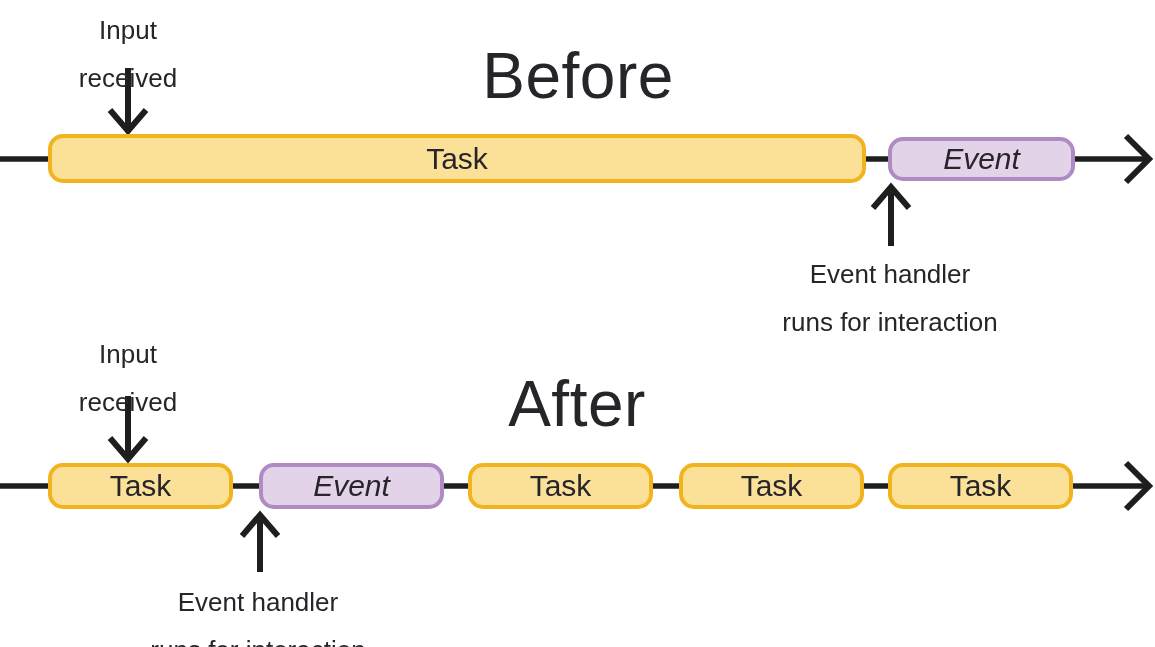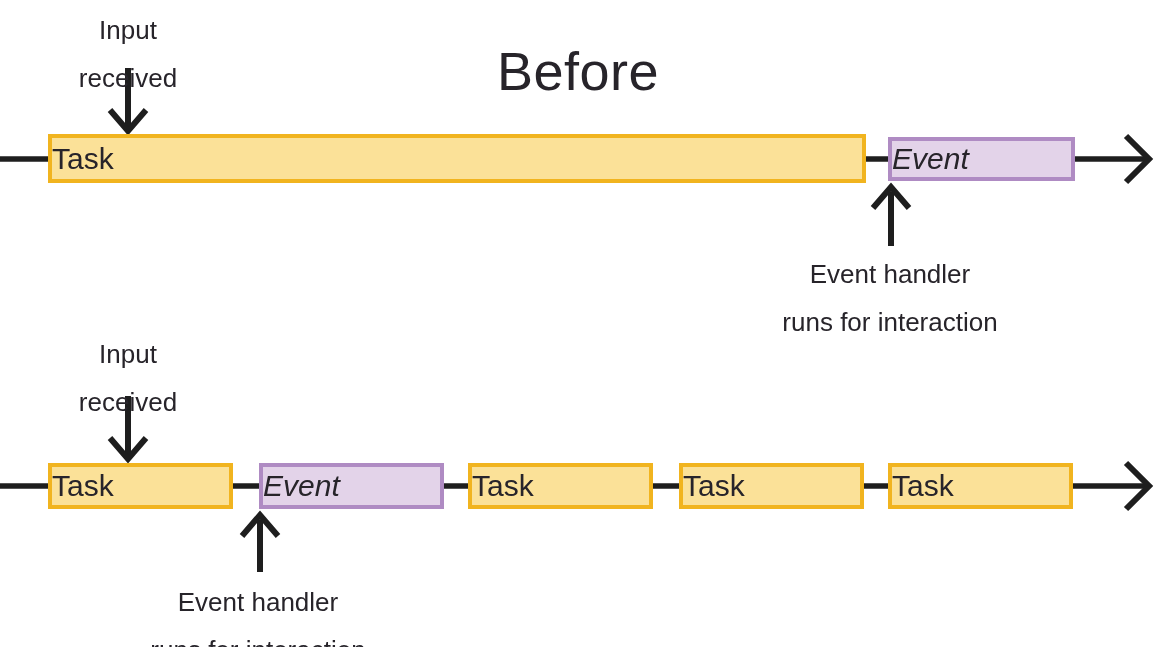--- a/index.html
+++ b/index.html
@@ -13,21 +13,21 @@
     width:1155px;height:647px;
     background:var(--background,#ffffff);
     overflow:hidden;
   }
   .layer{
     position:absolute;left:0;top:0;
   }
   .title{
     position:absolute;
     transform:translateX(-50%);
-    font-size:54px;
+    font-size:64px;
     line-height:1;
     font-weight:400;
     letter-spacing:0.5px;
     color:var(--text,#27242A);
     white-space:nowrap;
   }
   .title-before{left:578px;top:44px;}
   .title-after{left:577px;top:372px;}
   .note{
     position:absolute;
@@ -38,22 +38,22 @@
     line-height:48px;
     color:var(--text,#27242A);
   }
   .note-input-before{left:128px;top:6px;}
   .note-handler-before{left:890px;top:250px;}
   .note-input-after{left:128px;top:330px;}
   .note-handler-after{left:258px;top:578px;}
   .seg{
     position:absolute;
     box-sizing:border-box;
-    border-radius:0;
-    display:flex;align-items:center;justify-content:flex-start;
+    border-radius:15px;
+    display:flex;align-items:center;justify-content:center;
   }
   .seg.task{
     background:var(--task-fill,#FBE198);
     border:4px solid var(--task-border,#F1B41F);
   }
   .seg.event{
     background:var(--event-fill,#E3D3E9);
     border:4px solid var(--event-border,#AF8BC3);
     font-style:italic;
   }
@@ -123,20 +123,21 @@
     <span class="seg-label">Task</span>
   </div>
 
   <div class="seg event" style="left:888px;top:137px;width:187px;height:44px">
     <span class="seg-label">Event</span>
   </div>
 
   <div class="note note-handler-before">Event handler
 runs for interaction</div>
 
+  <div class="title title-after">After</div>
 
   <div class="note note-input-after">Input
 received</div>
 
   <div class="seg task" style="left:48px;top:463px;width:185px;height:46px">
     <span class="seg-label">Task</span>
   </div>
 
   <div class="seg event" style="left:259px;top:463px;width:185px;height:46px">
     <span class="seg-label">Event</span>

